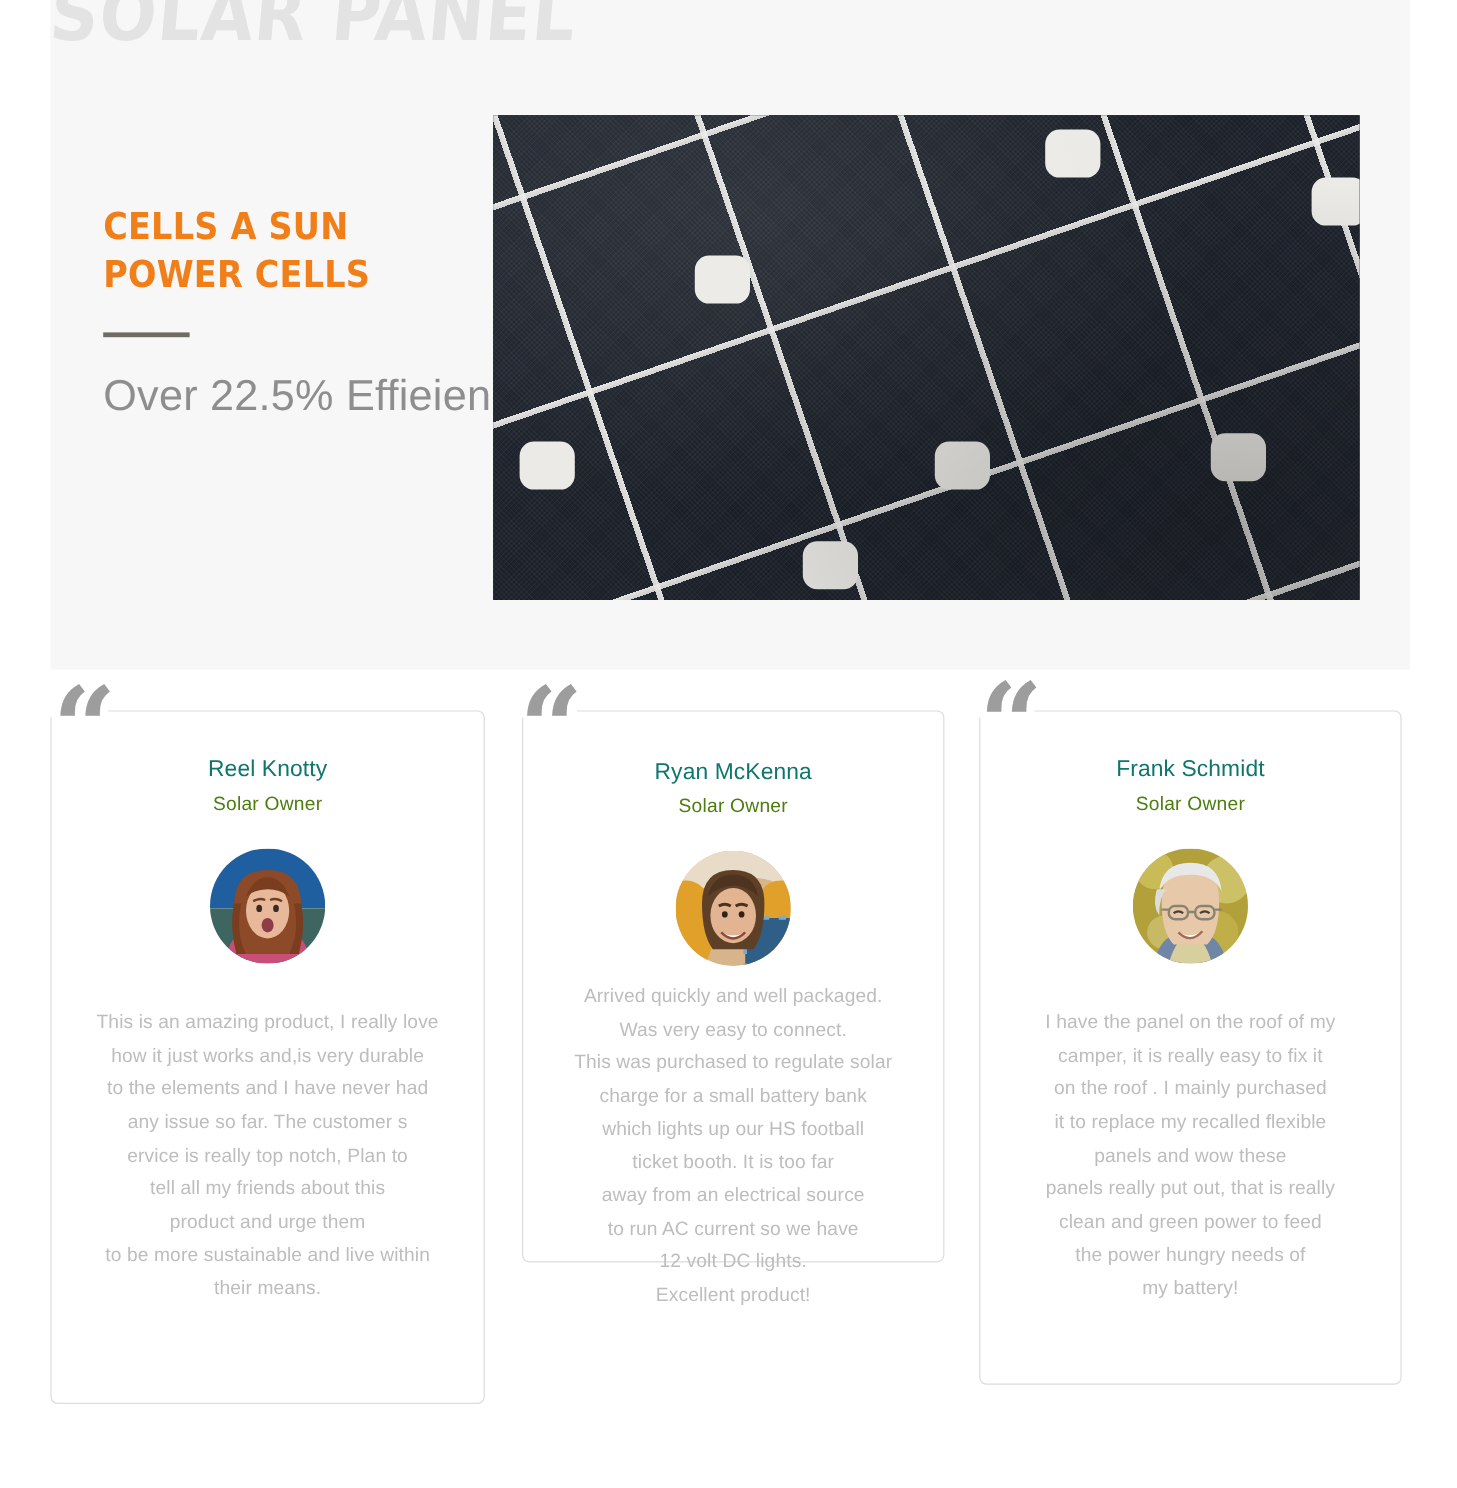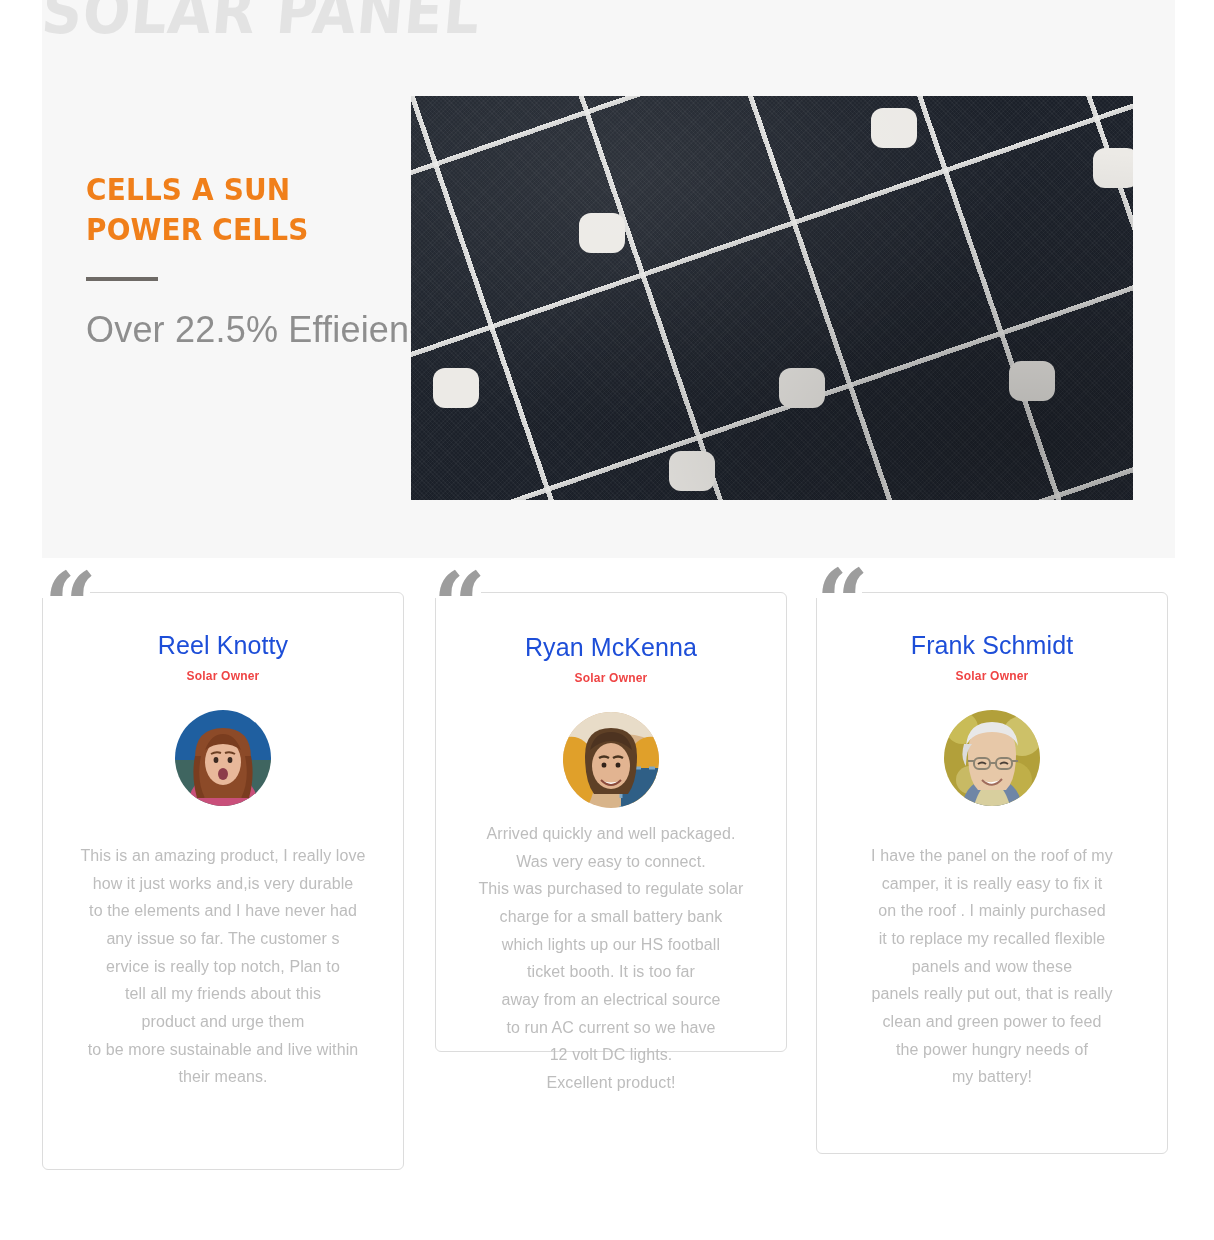--- a/index.html
+++ b/index.html
@@ -172,31 +172,31 @@
   .notch.n3 { left: 816px; top: 586px; width: 46px; height: 12px; }
 
   .card-inner {
     padding: 38px 18px 0 18px;
     text-align: center;
   }
   .c2 .card-inner { padding-top: 40px; }
   .c3 .card-inner { padding-top: 38px; }
 
   .person-name {
-    font-size: 25px;
-    color: #1d4ed8;
+    font-size: 19px;
+    color: #0f766e;
     font-weight: 400;
     letter-spacing: 0.1px;
     font-family: "Liberation Sans", sans-serif;
   }
   .person-role {
     margin-top: 9px;
-    font-size: 12px;
-    color: #ef4444;
-    font-weight: 700;
+    font-size: 16px;
+    color: #4d7c0f;
+    font-weight: 400;
     letter-spacing: 0.2px;
   }
 
   .avatar {
     width: 96px;
     height: 96px;
     border-radius: 50%;
     margin: 27px auto 0 auto;
     overflow: hidden;
     position: relative;

